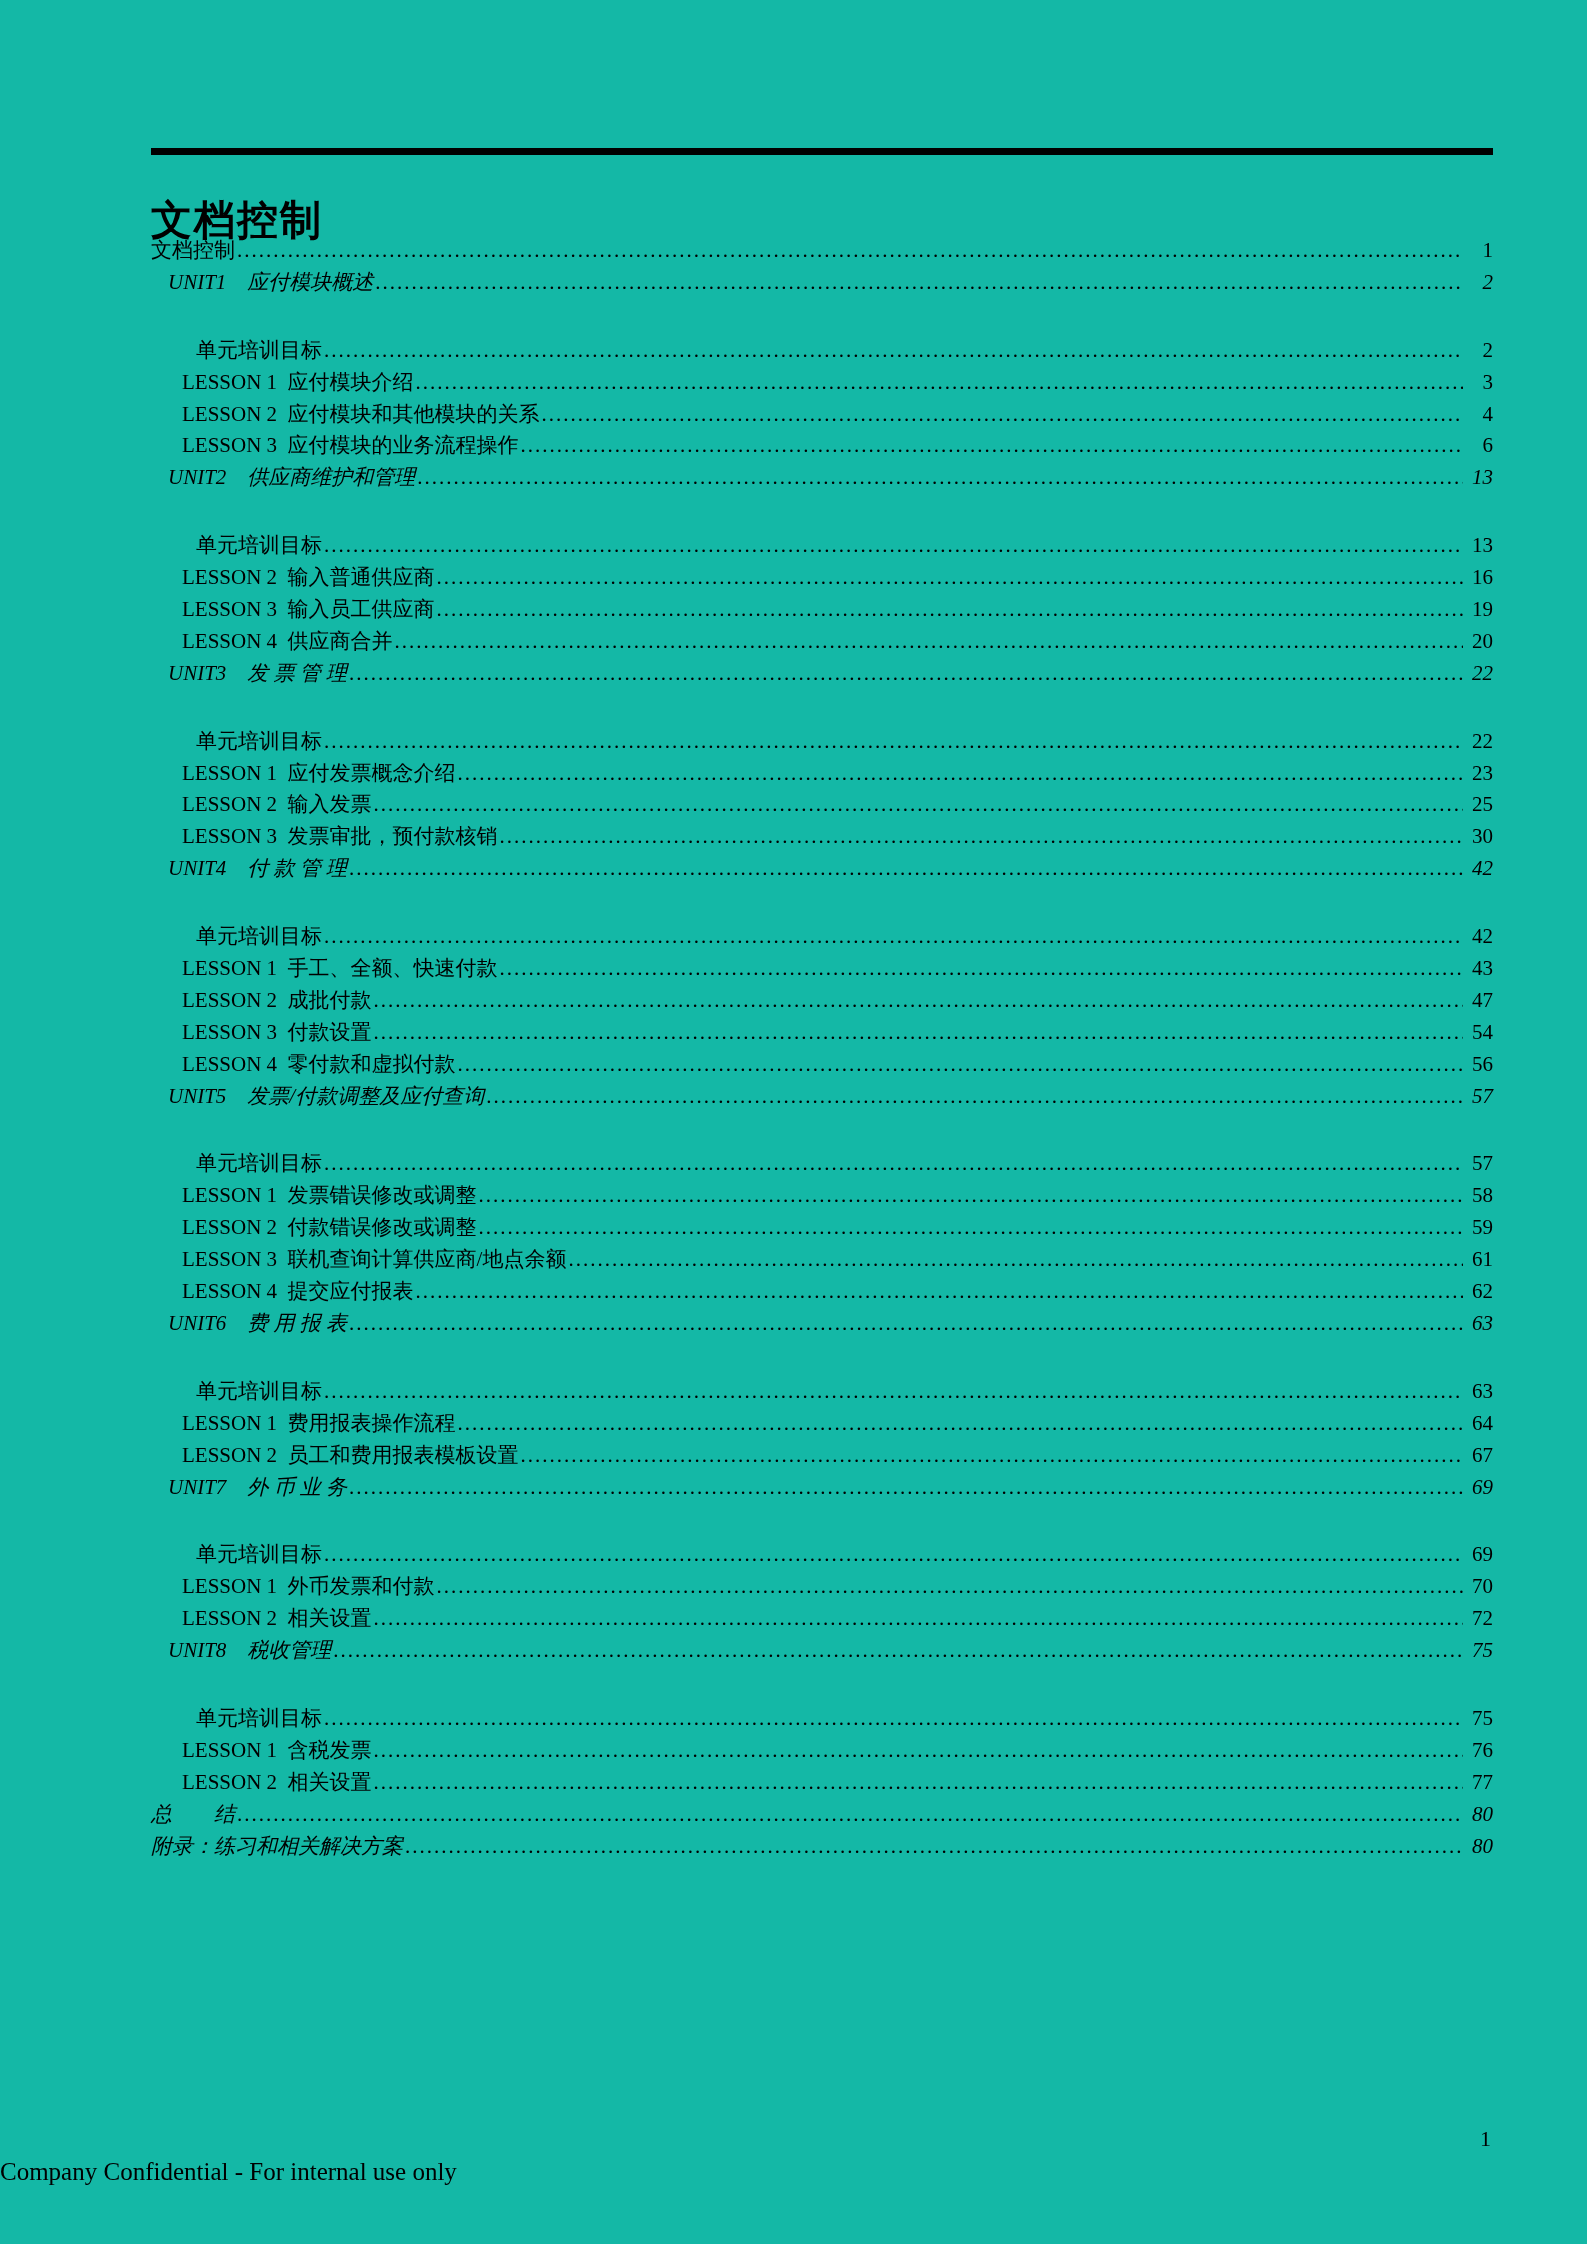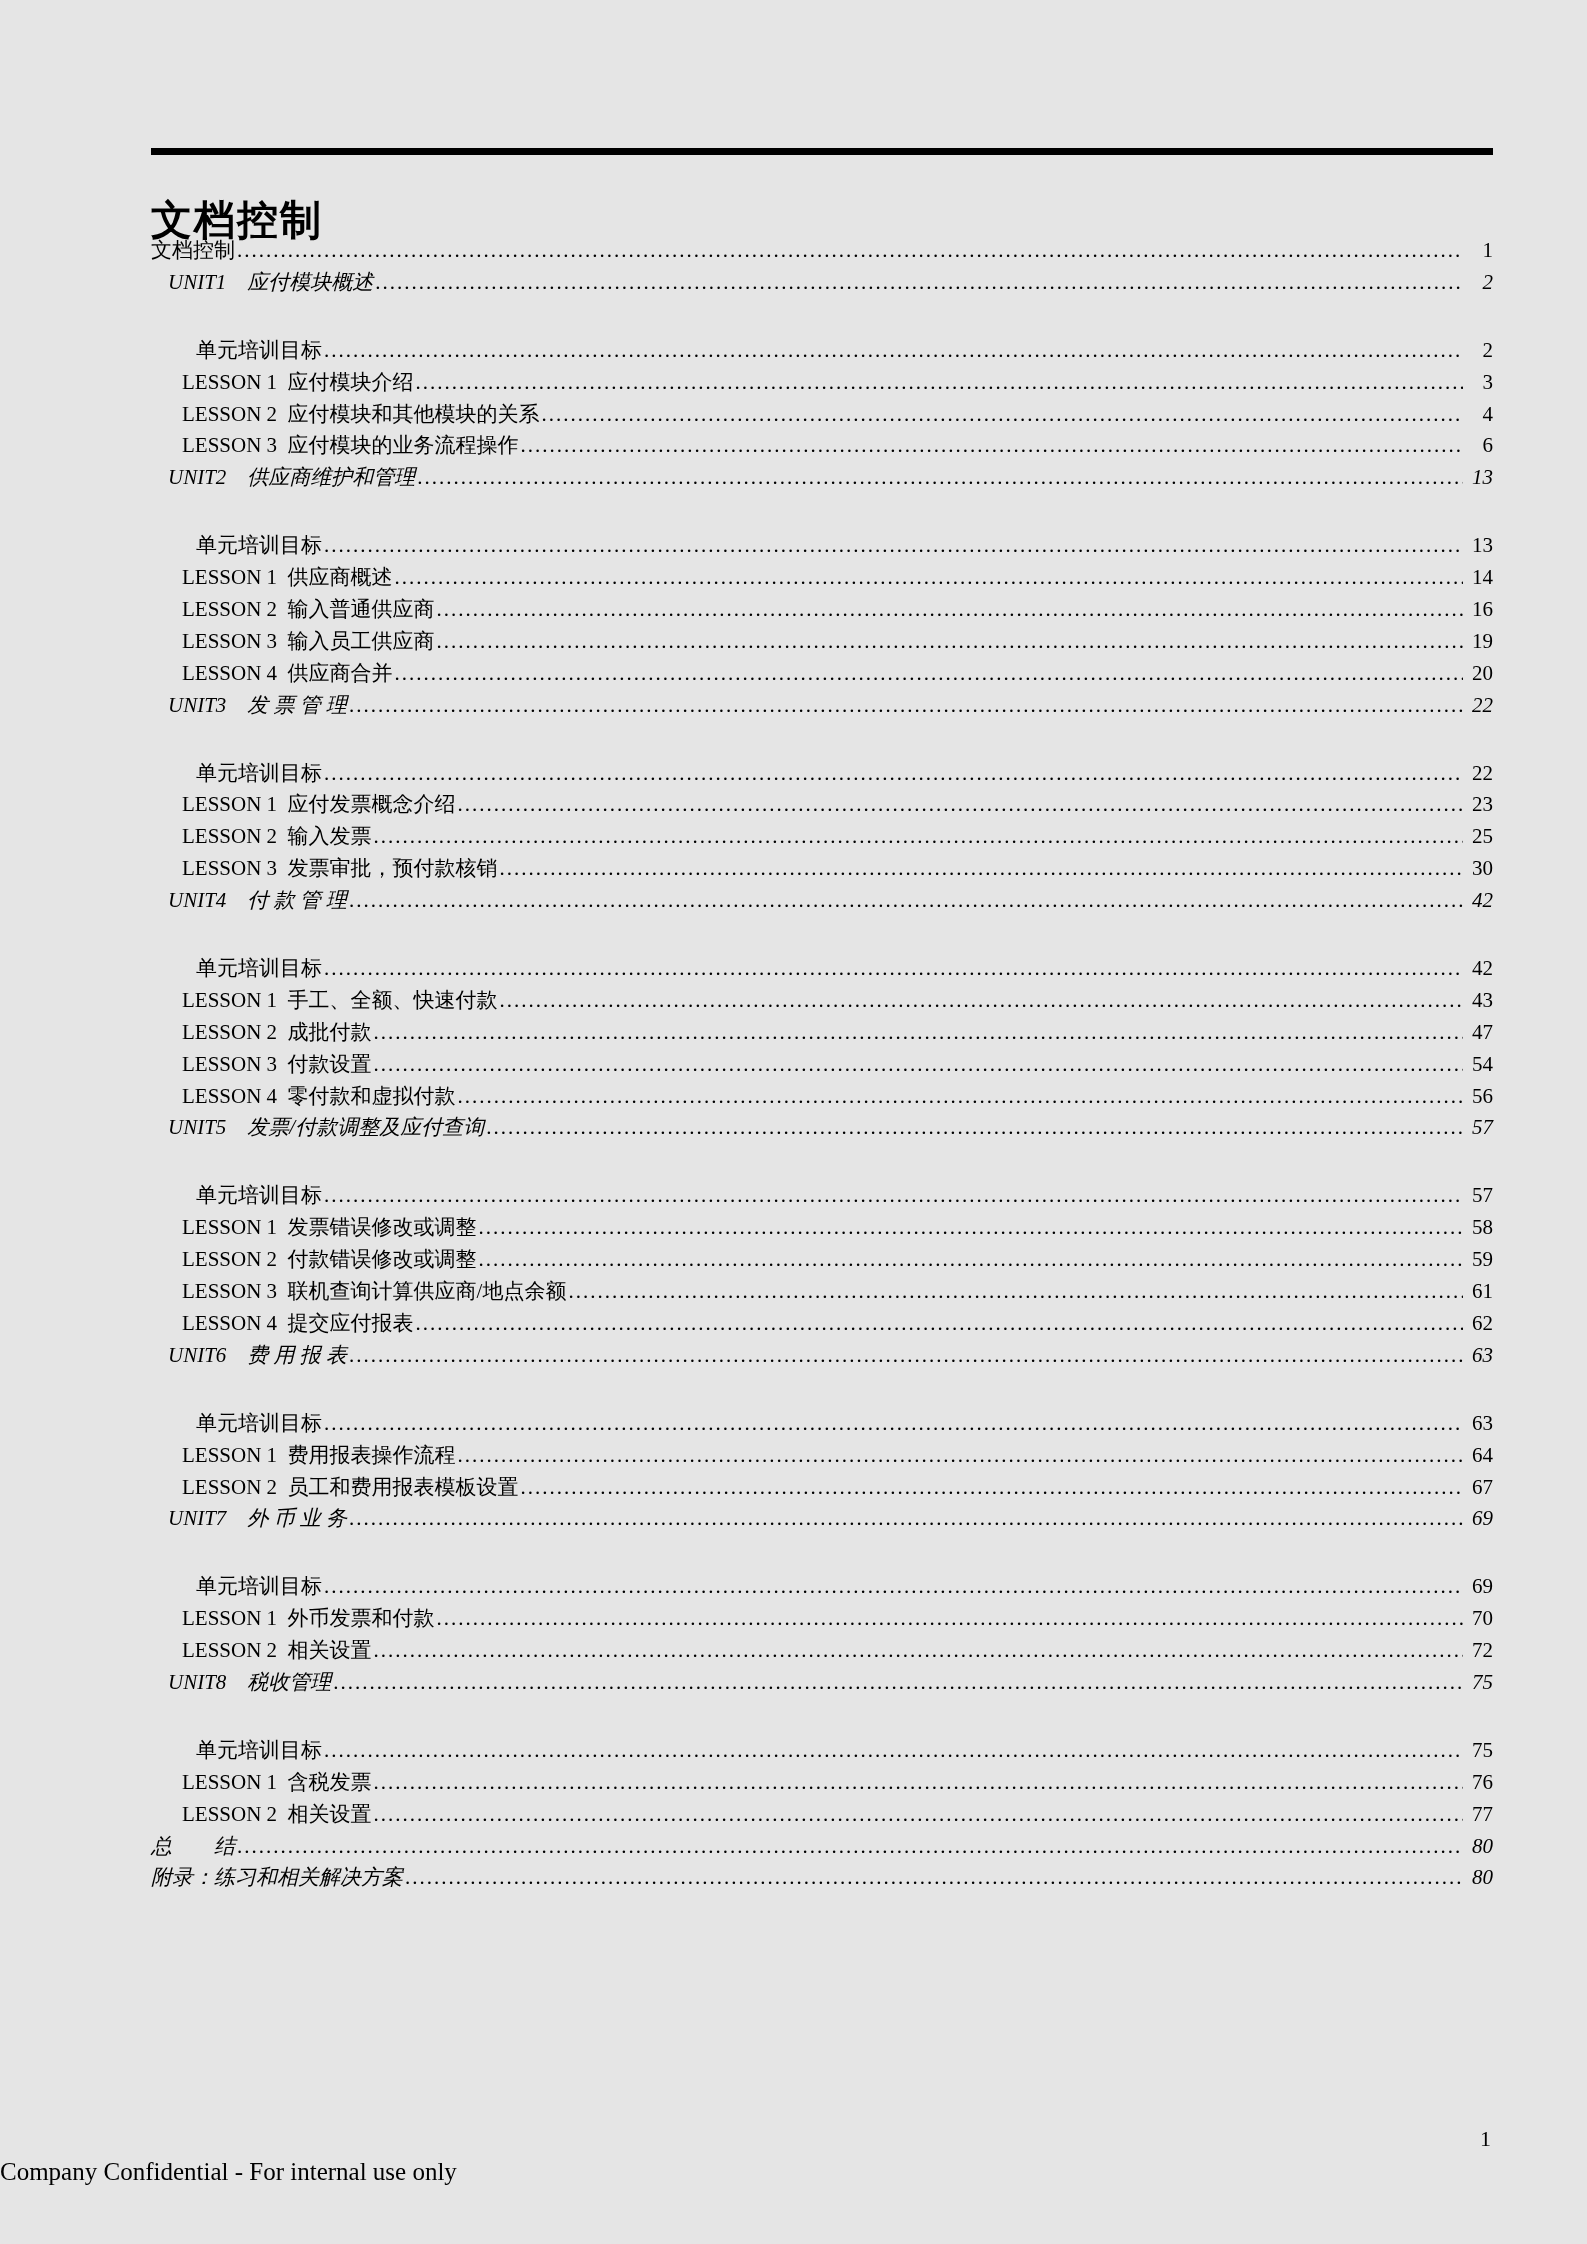--- a/index.html
+++ b/index.html
@@ -1,20 +1,20 @@
 <!DOCTYPE html>
 <html><head>
 <meta charset="utf-8">
 <style>
   html,body { margin:0; padding:0; background:#ffffff; }
   .page {
     position: relative;
     width: 1587px;
     height: 2244px;
-    background: #e5e5e5;
+    background: #14b8a6;
     font-family: "Liberation Serif", "DejaVu Serif", serif;
     color: #000000;
     overflow: hidden;
   }
   .top-rule {
     position: absolute;
     left: 151px;
     top: 148px;
     width: 1342px;
     height: 7px;
@@ -90,21 +90,20 @@
 
   <div class="toc" id="toc">
       <div class="toc-row lvl0"><span class="toc-text">文档控制</span><span class="leader"></span><span class="toc-page">1</span></div>
       <div class="toc-row lvl1 it"><span class="toc-text">UNIT1　应付模块概述</span><span class="leader"></span><span class="toc-page">2</span></div>
       <div class="toc-row lvl3"><span class="toc-text">单元培训目标</span><span class="leader"></span><span class="toc-page">2</span></div>
       <div class="toc-row lvl2"><span class="toc-text">LESSON 1  应付模块介绍</span><span class="leader"></span><span class="toc-page">3</span></div>
       <div class="toc-row lvl2"><span class="toc-text">LESSON 2  应付模块和其他模块的关系</span><span class="leader"></span><span class="toc-page">4</span></div>
       <div class="toc-row lvl2"><span class="toc-text">LESSON 3  应付模块的业务流程操作</span><span class="leader"></span><span class="toc-page">6</span></div>
       <div class="toc-row lvl1 it"><span class="toc-text">UNIT2　供应商维护和管理</span><span class="leader"></span><span class="toc-page">13</span></div>
       <div class="toc-row lvl3"><span class="toc-text">单元培训目标</span><span class="leader"></span><span class="toc-page">13</span></div>
-      <div class="toc-row lvl2"><span class="toc-text">LESSON 1  供应商概述</span><span class="leader"></span><span class="toc-page">14</span></div>
       <div class="toc-row lvl2"><span class="toc-text">LESSON 2  输入普通供应商</span><span class="leader"></span><span class="toc-page">16</span></div>
       <div class="toc-row lvl2"><span class="toc-text">LESSON 3  输入员工供应商</span><span class="leader"></span><span class="toc-page">19</span></div>
       <div class="toc-row lvl2"><span class="toc-text">LESSON 4  供应商合并</span><span class="leader"></span><span class="toc-page">20</span></div>
       <div class="toc-row lvl1 it"><span class="toc-text">UNIT3　发 票 管 理</span><span class="leader"></span><span class="toc-page">22</span></div>
       <div class="toc-row lvl3"><span class="toc-text">单元培训目标</span><span class="leader"></span><span class="toc-page">22</span></div>
       <div class="toc-row lvl2"><span class="toc-text">LESSON 1  应付发票概念介绍</span><span class="leader"></span><span class="toc-page">23</span></div>
       <div class="toc-row lvl2"><span class="toc-text">LESSON 2  输入发票</span><span class="leader"></span><span class="toc-page">25</span></div>
       <div class="toc-row lvl2"><span class="toc-text">LESSON 3  发票审批，预付款核销</span><span class="leader"></span><span class="toc-page">30</span></div>
       <div class="toc-row lvl1 it"><span class="toc-text">UNIT4　付 款 管 理</span><span class="leader"></span><span class="toc-page">42</span></div>
       <div class="toc-row lvl3"><span class="toc-text">单元培训目标</span><span class="leader"></span><span class="toc-page">42</span></div>

